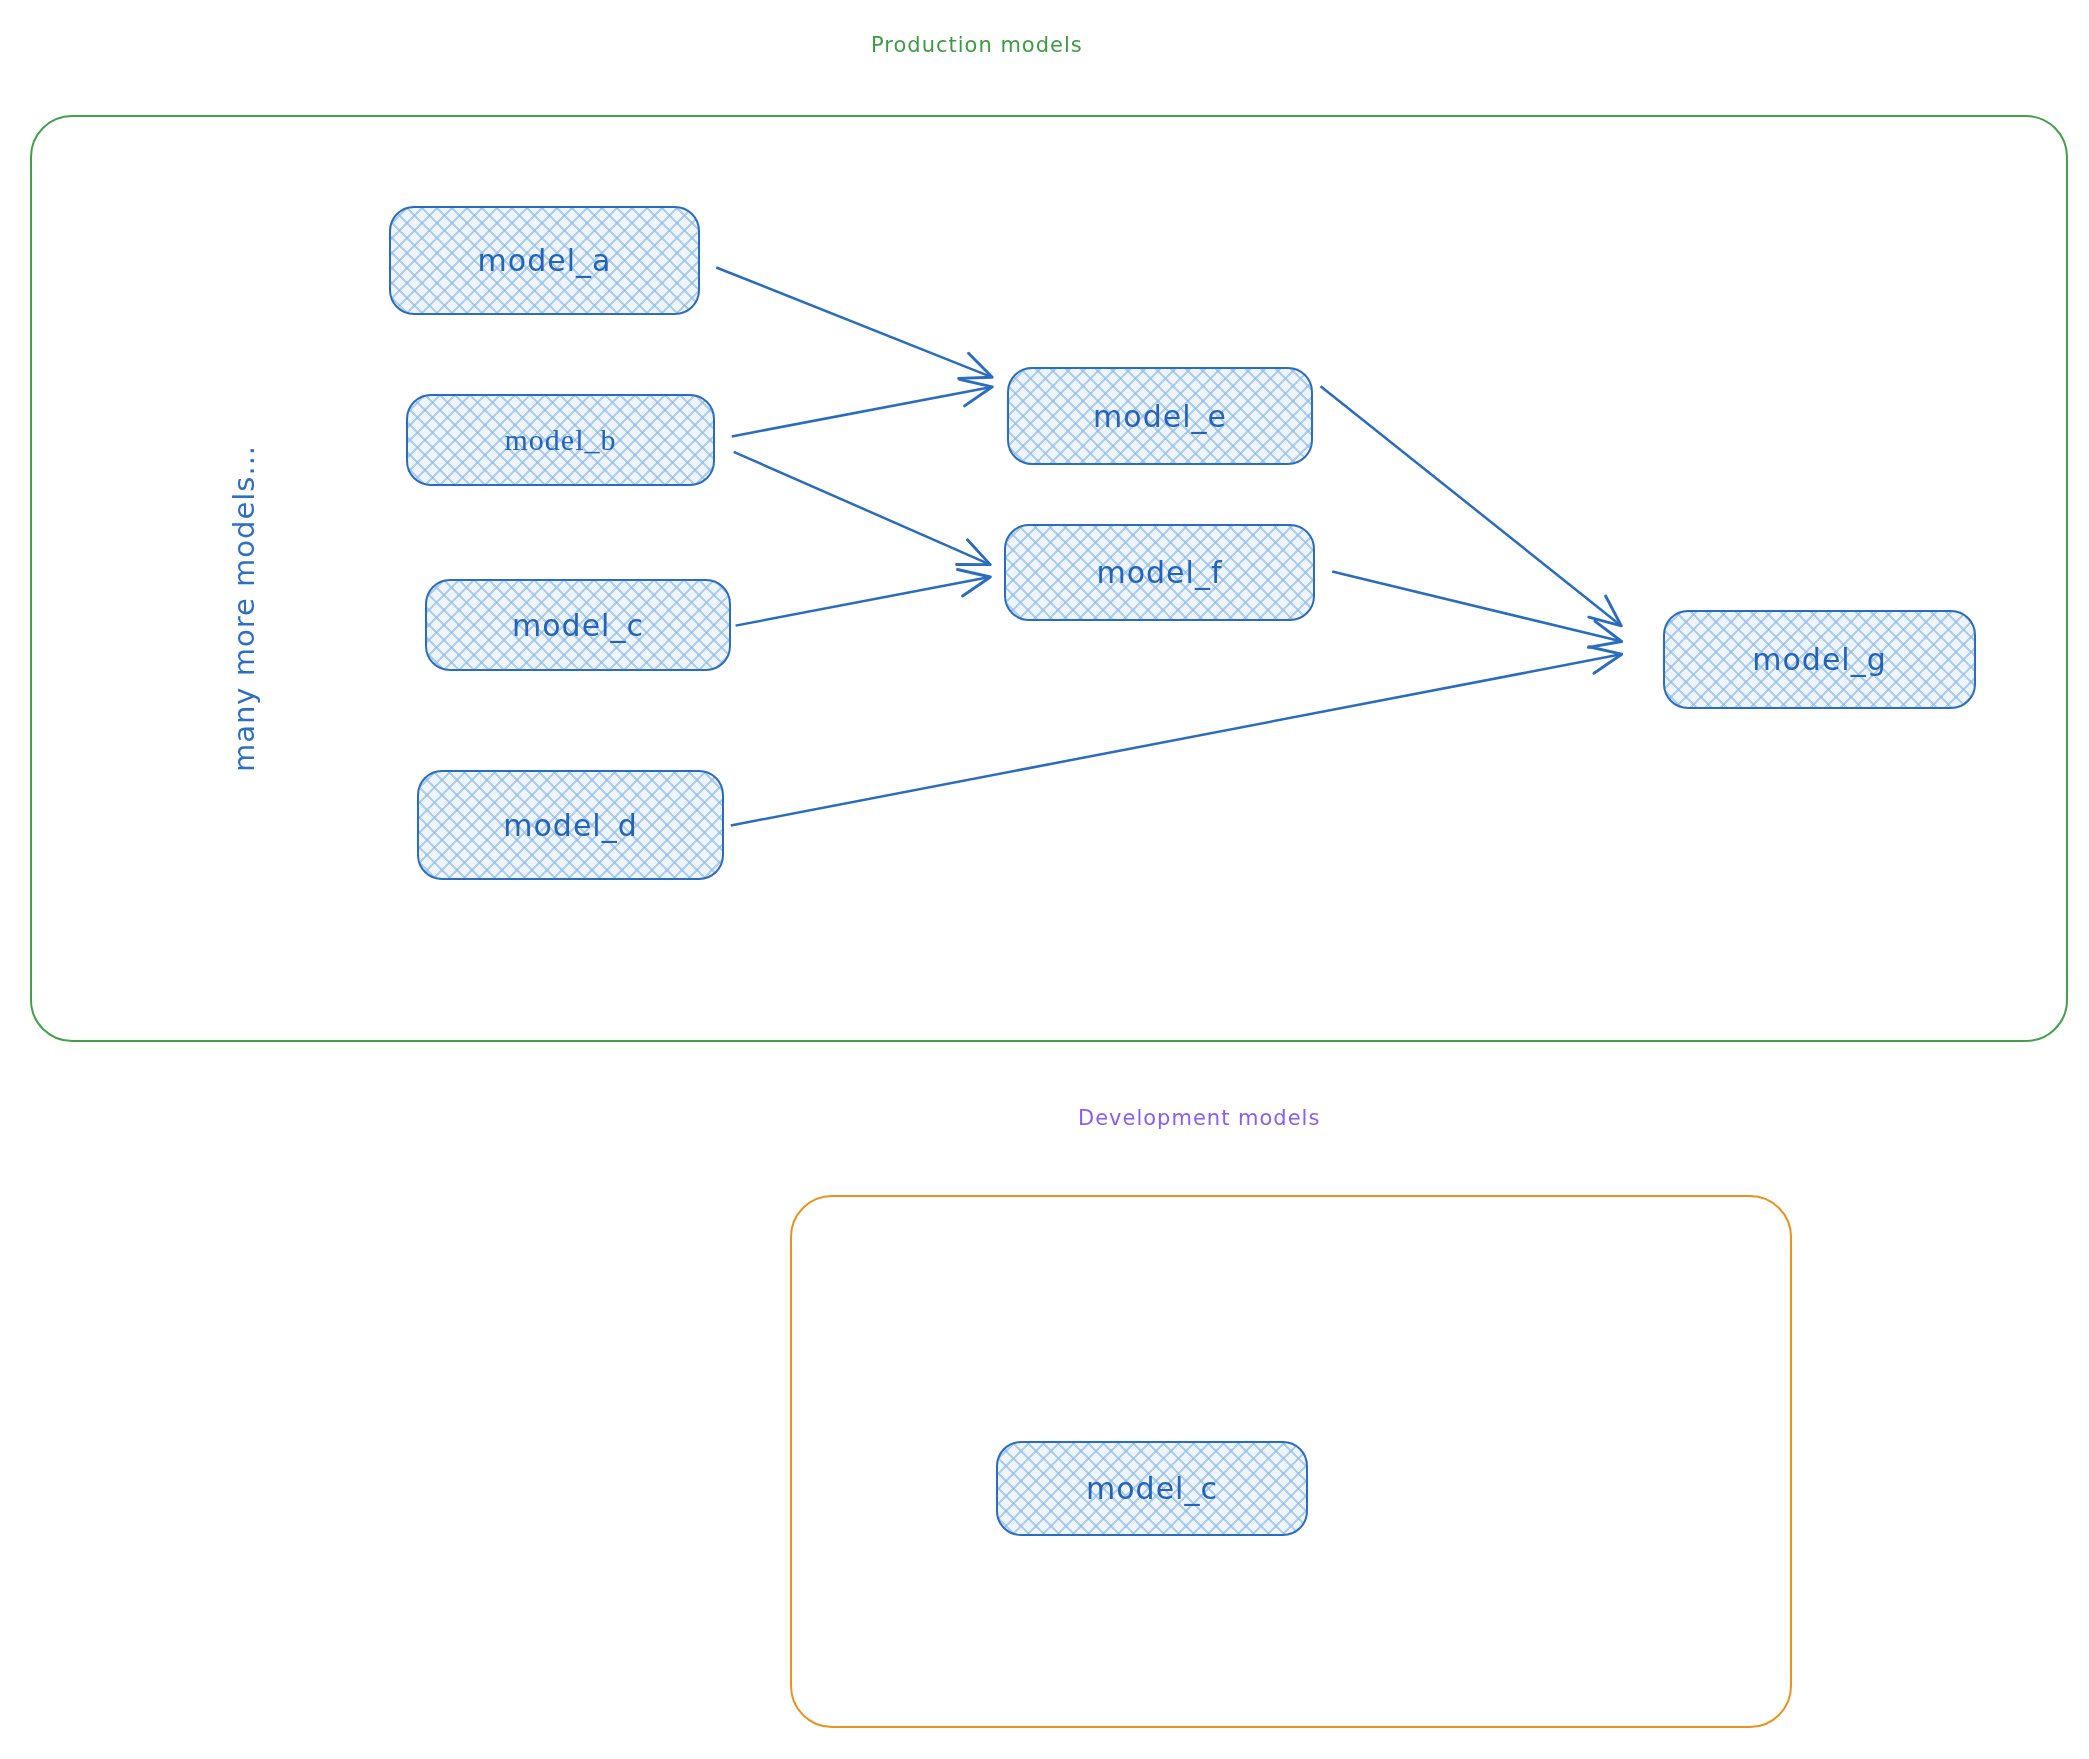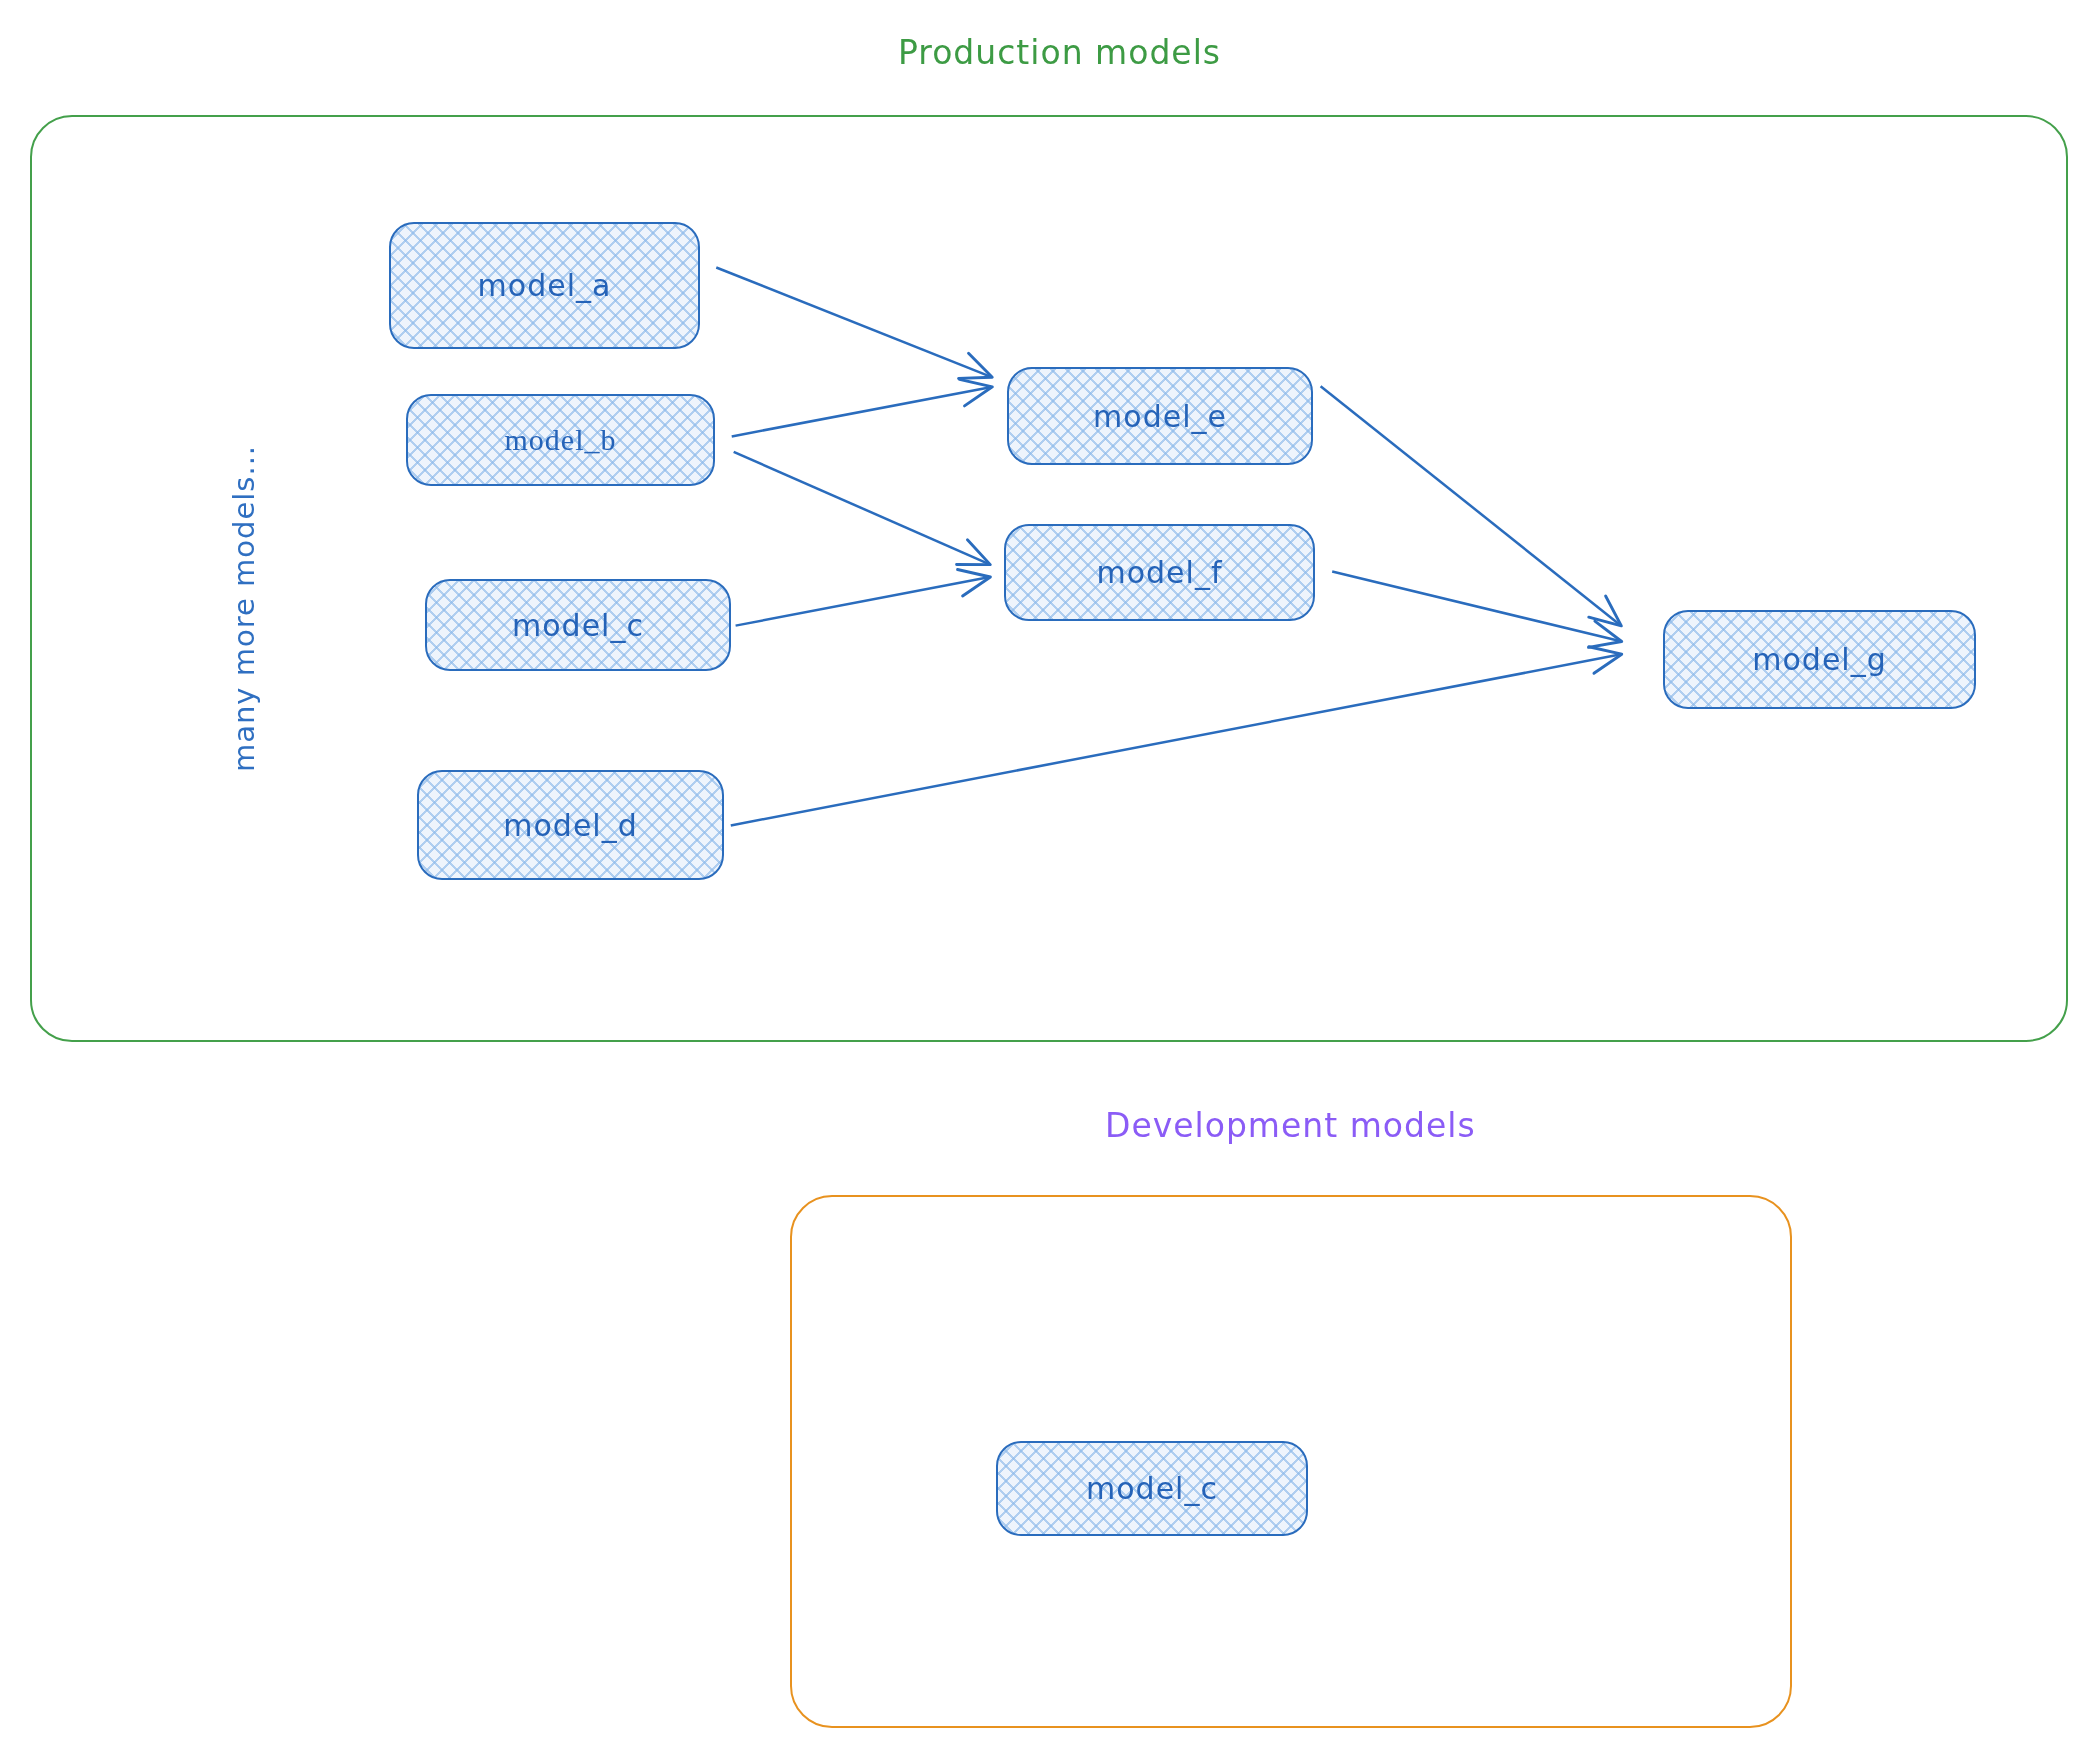--- a/index.html
+++ b/index.html
@@ -19,25 +19,24 @@
   .prod-box{
     left:30px; top:115px; width:2034px; height:923px;
     border:2.9px solid #44a04b;
   }
   .dev-box{
     left:790px; top:1195px; width:998px; height:529px;
     border:2.9px solid #e8921f;
   }
   .group-title{
     position:absolute;
-    font-size:33px;
+    font-size:21px;
     letter-spacing:1px;
     font-weight:500;
     white-space:nowrap;
-    margin-left:27px;
   }
   .prod-title{ left:871px; top:33px; color:#3d9b44; }
   .dev-title{ left:1078px; top:1106px; color:#8b5cf6; }
   .node{
     position:absolute;
     box-sizing:border-box;
     border:2.9px solid #2a6cbd;
     border-radius:25px;
     display:flex;
     align-items:center;
@@ -92,21 +91,21 @@
     </defs>
   <line x1="742" y1="277" x2="1026" y2="390" marker-end="url(#arrowhead)"></line>
       <line x1="758" y1="452" x2="1026" y2="401" marker-end="url(#arrowhead)"></line>
       <line x1="760" y1="468" x2="1024" y2="584" marker-end="url(#arrowhead)"></line>
       <line x1="762" y1="648" x2="1024" y2="598" marker-end="url(#arrowhead)"></line>
       <line x1="1368" y1="400" x2="1678" y2="647" marker-end="url(#arrowhead)"></line>
       <line x1="1380" y1="592" x2="1678" y2="664" marker-end="url(#arrowhead)"></line>
       <line x1="757" y1="855" x2="1678" y2="678" marker-end="url(#arrowhead)"></line>
     </svg>
 
-  <div class="node" style="left:389px;top:222px;width:311px;height:127px;">
+  <div class="node" style="left:389px;top:206px;width:311px;height:109px;">
     <span>model_a</span>
   </div>
 
   <div class="node" style="left:406px;top:394px;width:309px;height:92px;font-family:Liberation Serif, serif;">
     <span>model_b</span>
   </div>
 
   <div class="node" style="left:425px;top:579px;width:306px;height:92px;">
     <span>model_c</span>
   </div>

